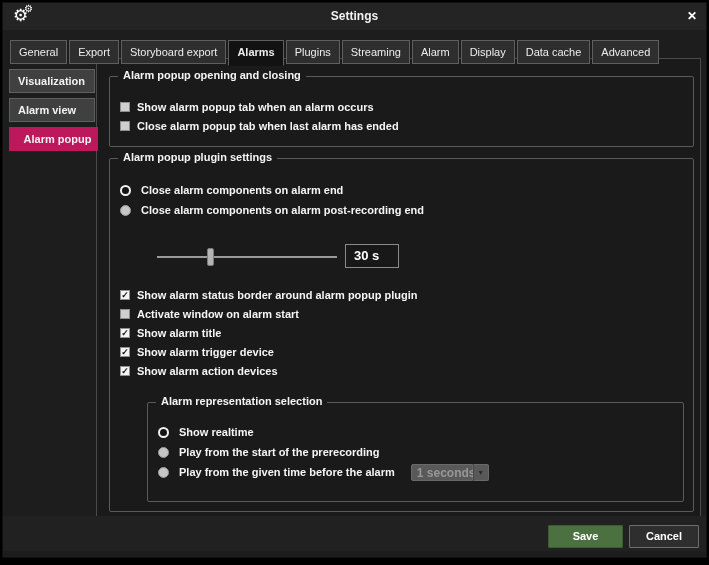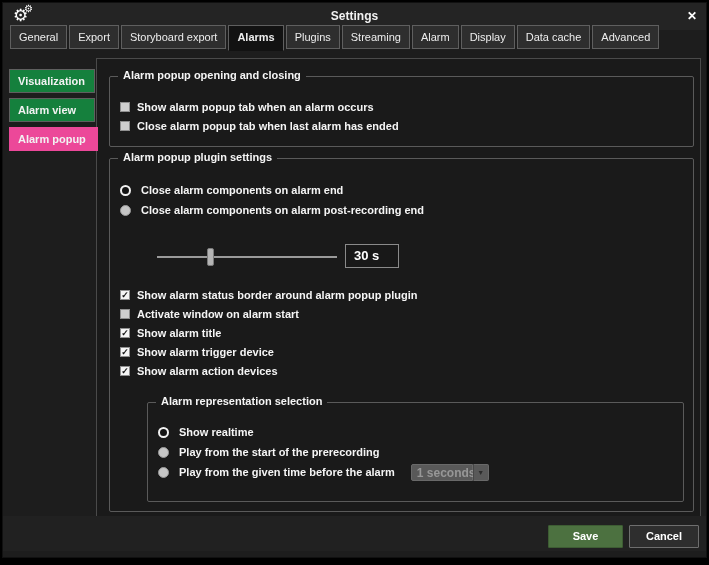--- a/index.html
+++ b/index.html
@@ -13,35 +13,35 @@
               background:#242424; }
   .gear-wrap { position:absolute; left:10px; top:3px; width:26px; height:22px; color:#fff; }
   .gear-big { position:absolute; left:0; top:1px; font-size:17px; line-height:17px; }
   .gear-small { position:absolute; left:11px; top:-2px; font-size:10px; line-height:10px; }
   .win-title { position:absolute; left:0; right:0; top:0; height:27px; line-height:27px;
                text-align:center; color:#f2f2f2; font-size:12px; font-weight:600; }
   .win-close { position:absolute; right:9px; top:0; height:27px; line-height:27px;
                color:#fff; font-size:12px; font-weight:700; cursor:pointer; }
 
   
-  .tabrow { position:absolute; left:7px; top:22px; height:26px; display:flex; gap:2px; z-index:4; }
+  .tabrow { position:absolute; left:7px; top:37px; height:26px; display:flex; gap:2px; z-index:4; }
   .tab { height:24px; line-height:22px; padding:0 8px; background:#2e2e2e;
          border:1px solid #5f5f5f; color:#ededed; font-size:11px; white-space:nowrap;
          cursor:pointer; }
   .tab.active { background:#121212; border-bottom-color:#121212; height:26px;
                 font-weight:700; line-height:23px; }
 
   
   .page { position:absolute; left:93px; top:55px; width:605px; height:462px;
           background:#1a1a1a; border:1px solid #4a4a4a; }
   .sidebar { position:absolute; left:6px; top:66px; width:89px; z-index:5; }
   .side-item { width:86px; height:24px; line-height:22px; padding-left:8px; margin-bottom:5px;
-               background:#15803d; border:1px solid #5f5f5f; color:#f2f2f2;
+               background:#404040; border:1px solid #5f5f5f; color:#f2f2f2;
                font-size:11px; font-weight:700; cursor:pointer; }
-  .side-item.active { background:#ec4899; border-color:transparent; width:89px; }
+  .side-item.active { background:#be185d; border-color:transparent; width:89px;text-align:center; }
 
   
   .groupbox { position:absolute; border:1px solid #5a5a5a; border-radius:2px; }
   .group-title { position:absolute; top:-8px; left:8px; background:#1a1a1a; padding:0 5px;
                  color:#f5f5f5; font-size:11px; font-weight:700; white-space:nowrap; }
   .g-opening { left:12px; top:17px; width:585px; height:71px; }
   .g-plugin  { left:12px; top:99px; width:585px; height:354px; }
   .g-repr    { position:absolute; left:37px; top:243px; width:537px; height:100px;
                border:1px solid #5a5a5a; border-radius:2px; }
 

